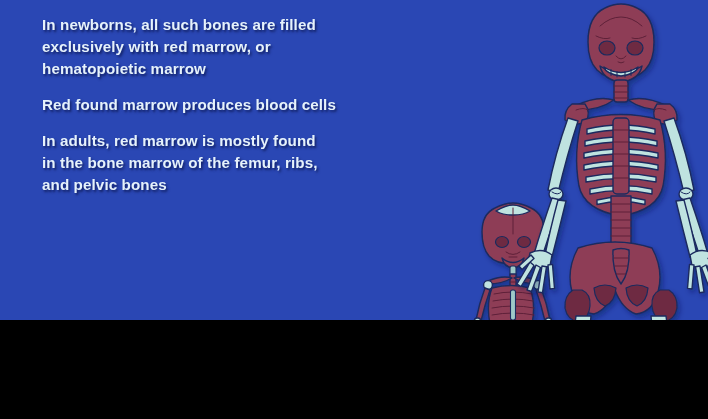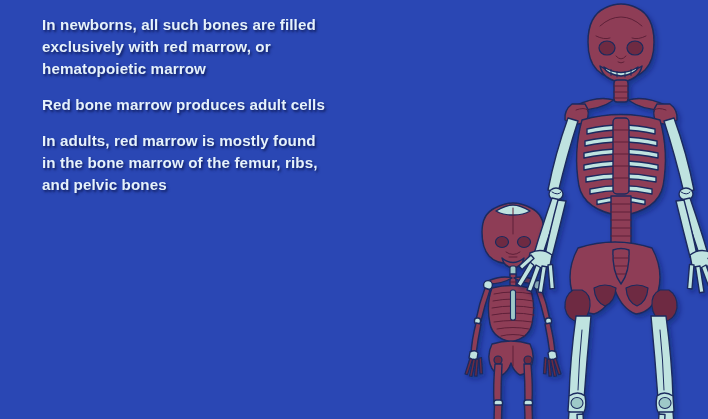--- a/index.html
+++ b/index.html
@@ -4,21 +4,21 @@
 <title>Bone Marrow Slide</title>
 <style>
   html, body {
     margin: 0;
     padding: 0;
     background: #000;
   }
   #slide {
     position: relative;
     width: 708px;
-    height: 419px;
+    height: 320px;
     overflow: hidden;
     font-family: "Liberation Sans", sans-serif;
   }
   #bg {
     position: absolute;
     inset: 0;
     background: #2a47b4;
   }
   #text-column {
     position: absolute;
@@ -51,21 +51,21 @@
 <body>
 
 <div id="slide">
 
   <div id="bg"></div>
 
   <div id="text-column">
     <p class="para">In newborns, all such bones are filled
 exclusively with red marrow, or
 hematopoietic marrow</p>
-    <p class="para">Red bone marrow produces adult cells</p>
+    <p class="para">Red found marrow produces blood cells</p>
     <p class="para">In adults, red marrow is mostly found
 in the bone marrow of the femur, ribs,
 and pelvic bones</p>
   </div>
 
   <div id="art">
     <svg width="278" height="419" viewBox="0 0 278 419" xmlns="http://www.w3.org/2000/svg">
       <defs>
         <style>
           .rm   { fill:#8e3e57; stroke:#1b2a5e; stroke-width:1.4; stroke-linejoin:round; }

